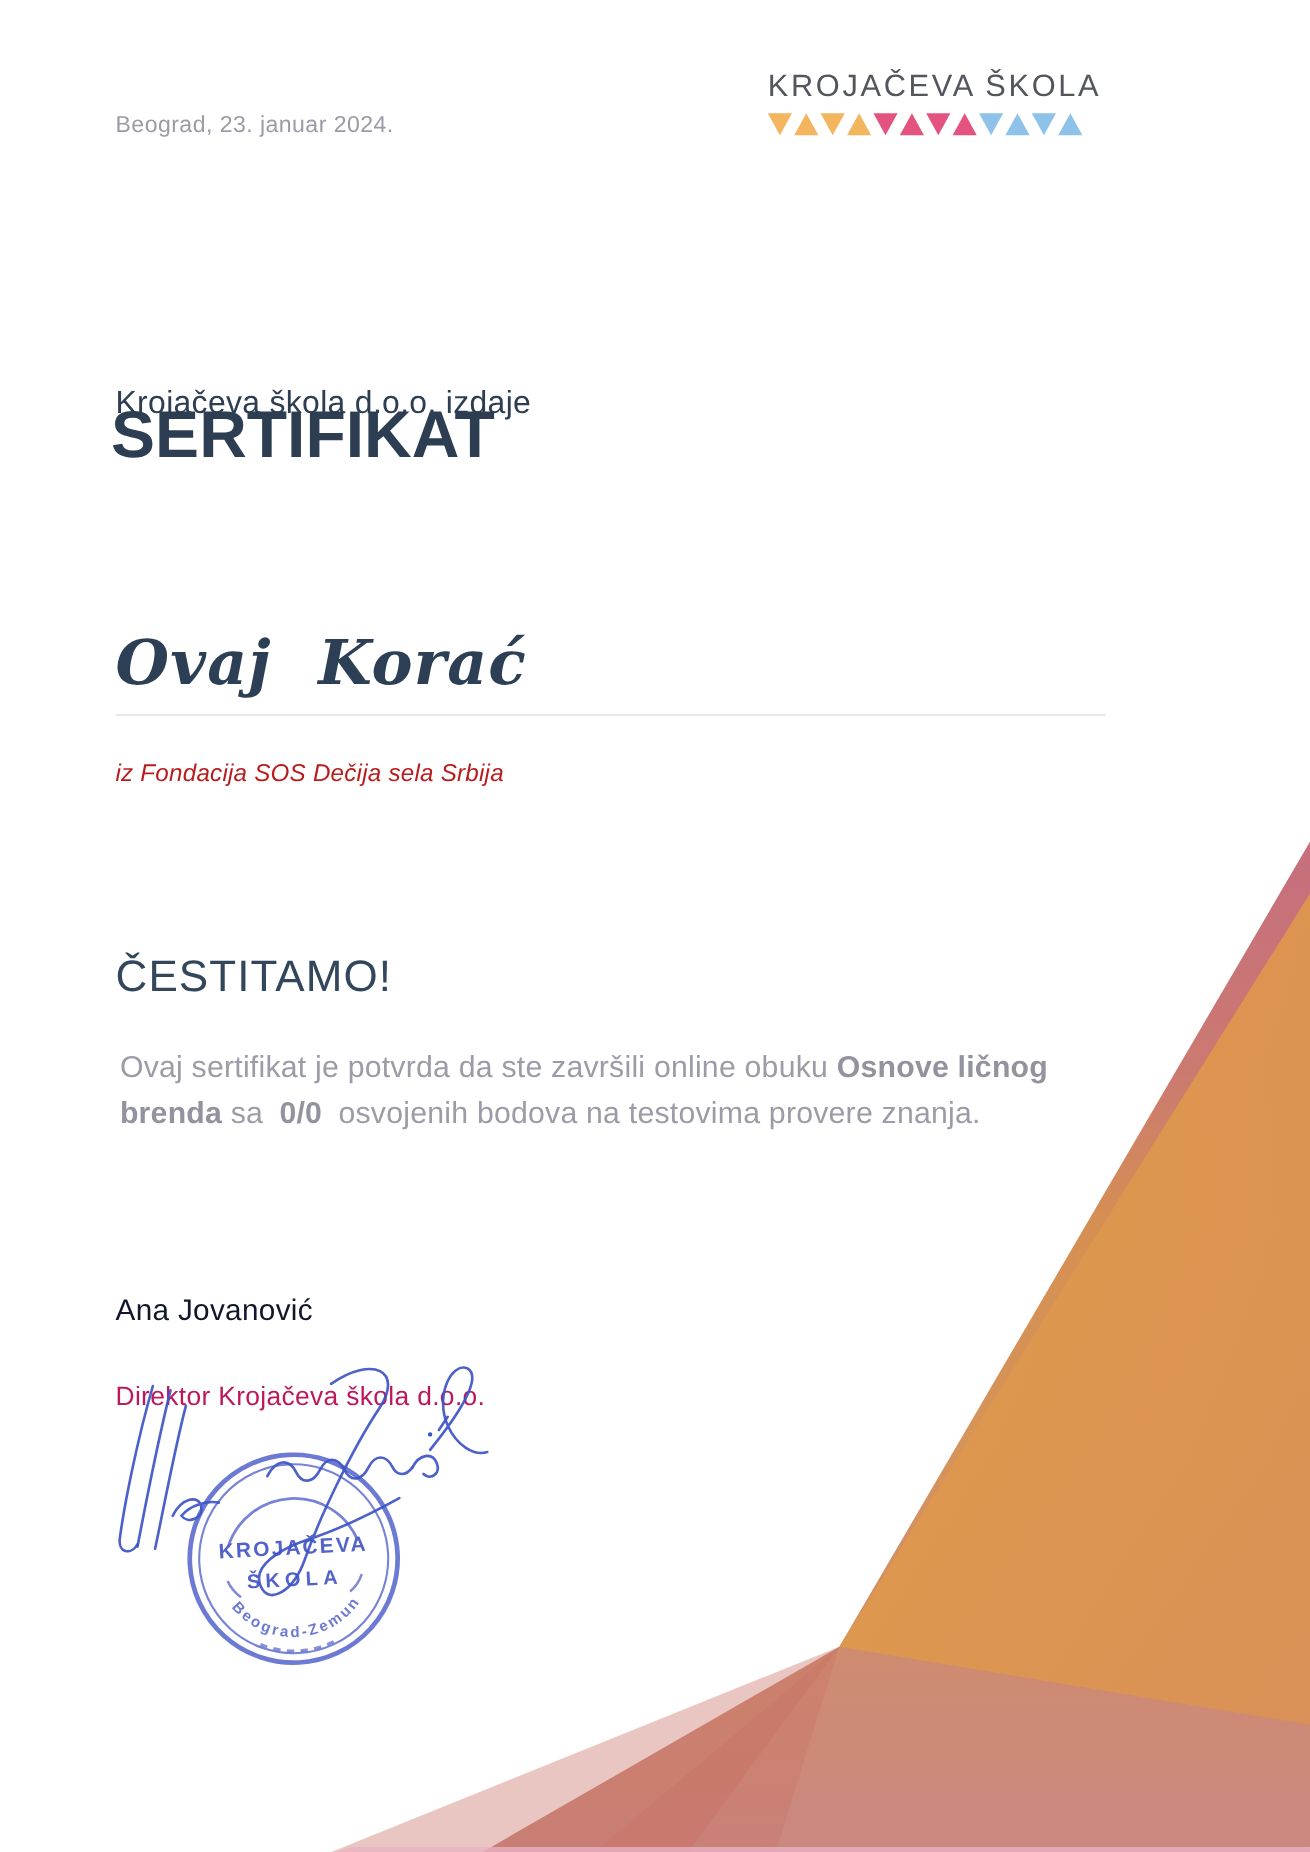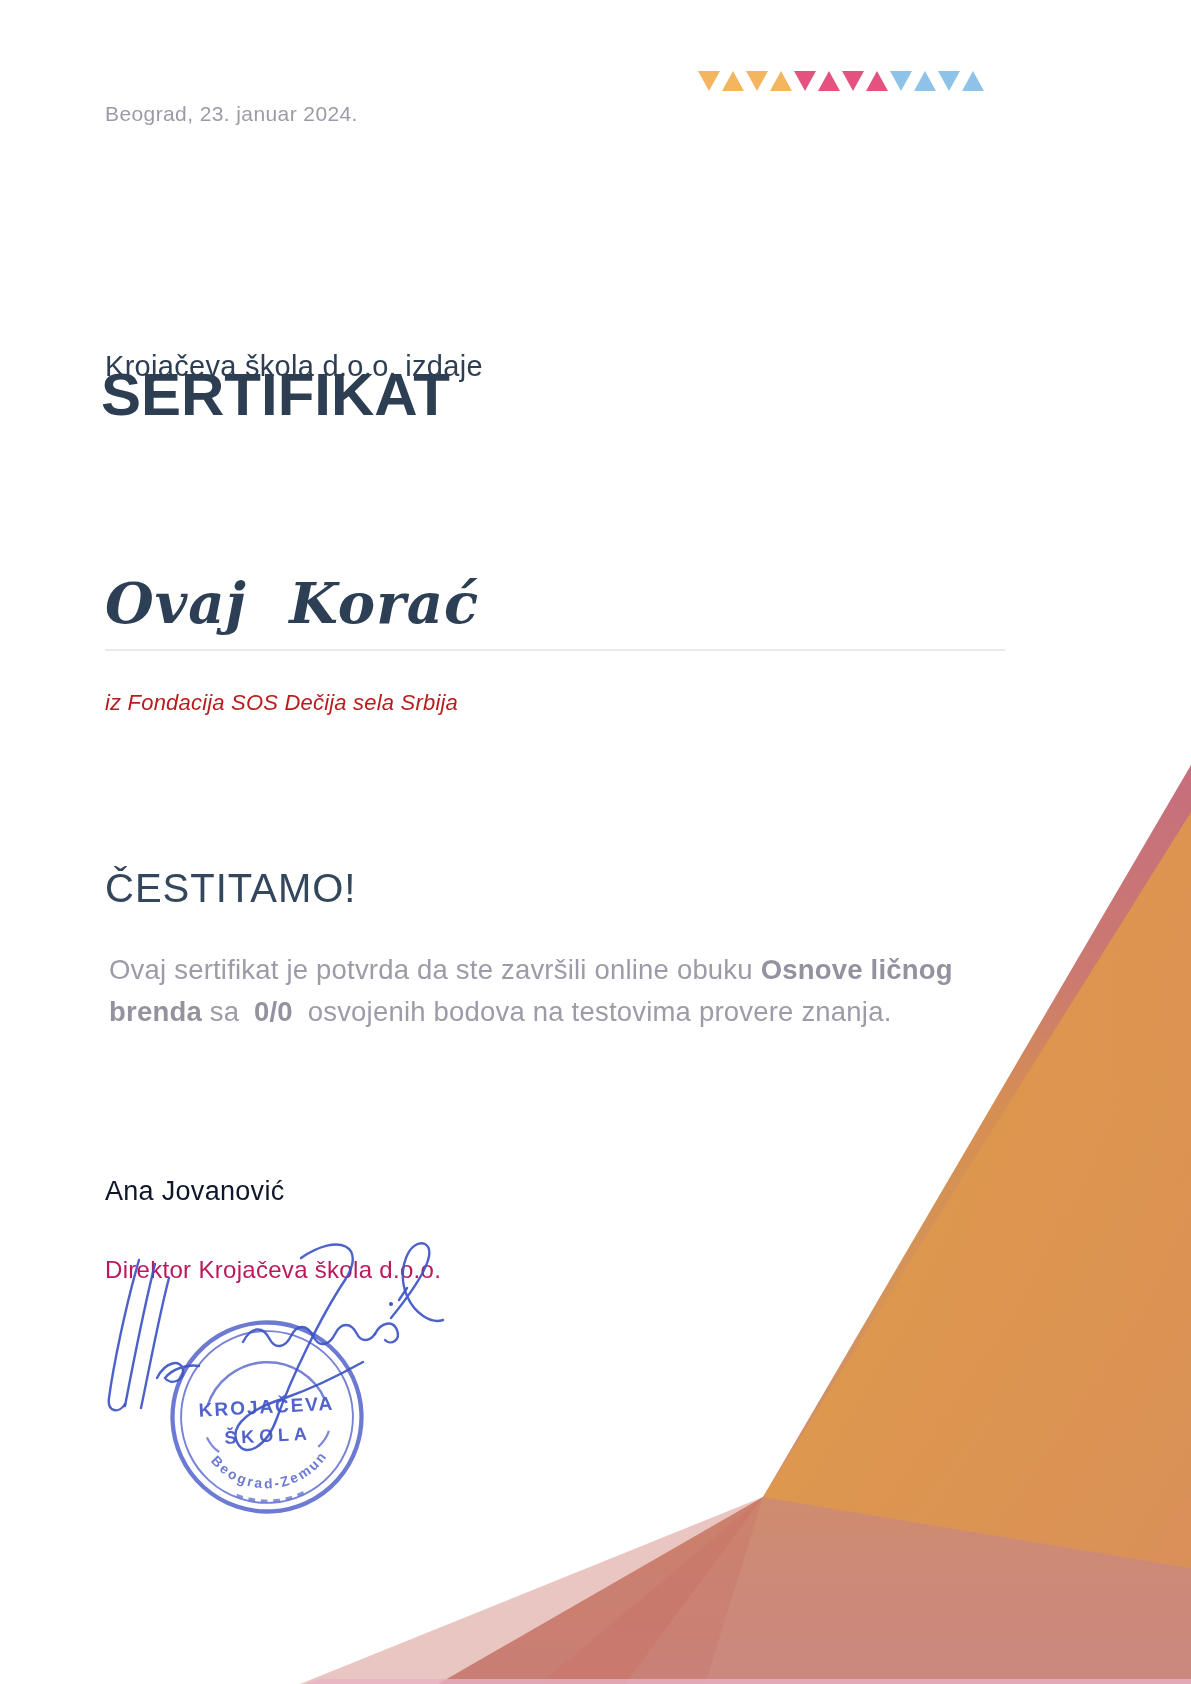--- a/index.html
+++ b/index.html
@@ -111,20 +111,21 @@
     <div class="shape shape-main"></div>
     <div class="shape shape-gold"></div>
     <div class="shape shape-light-a"></div>
     <div class="shape shape-light-b"></div>
     <div class="shape shape-bottom-strip"></div>
   </div>
 
   <div class="date">Beograd, 23. januar 2024.</div>
 
   <div class="logo">
+    <div class="logo-text">KROJAČEVA ŠKOLA</div>
     <div class="logo-tris">
         <span class="tri down" style="--c: #f3b55e;"></span>
         <span class="tri up" style="--c: #f3b55e;"></span>
         <span class="tri down" style="--c: #f3b55e;"></span>
         <span class="tri up" style="--c: #f3b55e;"></span>
         <span class="tri down" style="--c: #e4537f;"></span>
         <span class="tri up" style="--c: #e4537f;"></span>
         <span class="tri down" style="--c: #e4537f;"></span>
         <span class="tri up" style="--c: #e4537f;"></span>
         <span class="tri down" style="--c: #8fc2e9;"></span>

